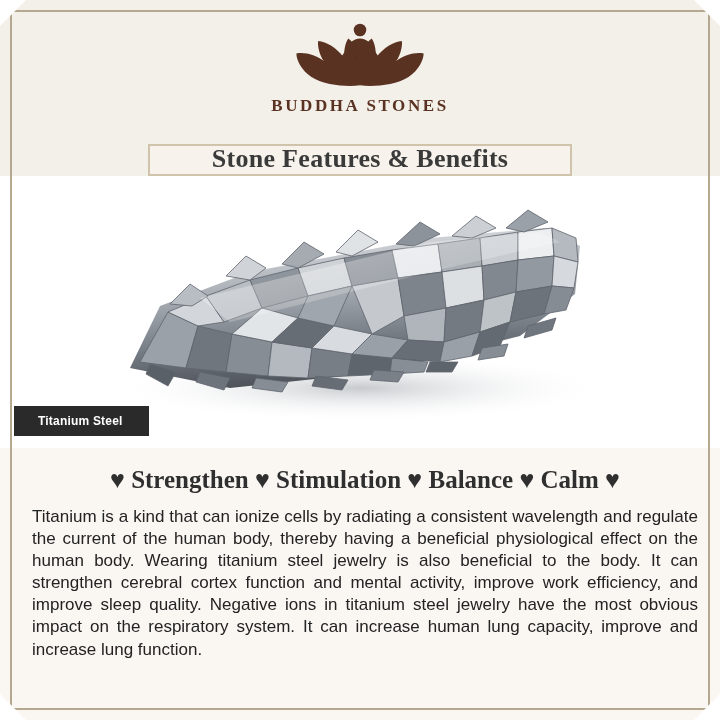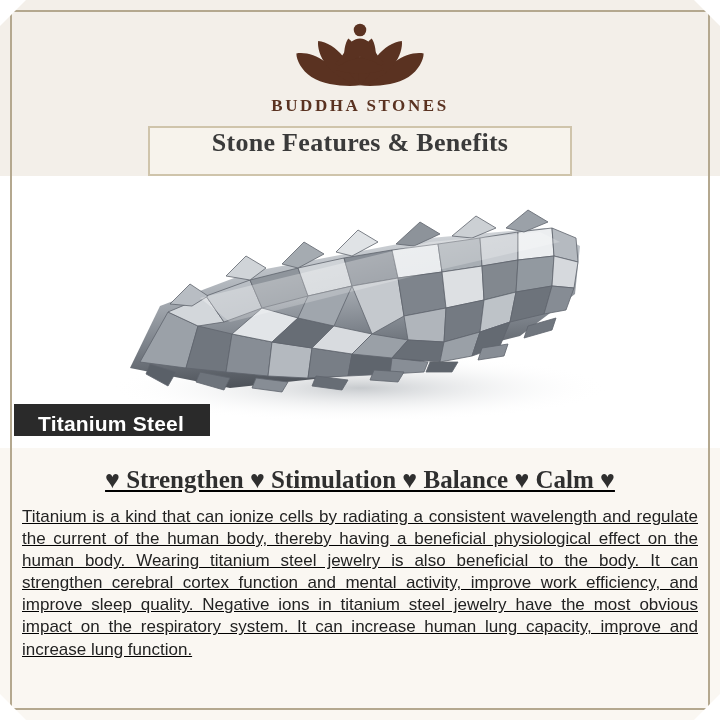--- a/index.html
+++ b/index.html
@@ -76,25 +76,25 @@
     font-weight: bold;
     color: #5a3221;
     font-family: "Liberation Serif", serif;
   }
 
   .title-bar {
     position: absolute;
     left: 148px;
     right: 148px;
     bottom: 0px;
-    height: 50px;
+    height: 32px;
     background: #f7f3ec;
     border: 2px solid #cfc4ab;
     display: flex;
-    align-items: flex-start;
+    align-items: flex-end;
     justify-content: center;
   }
   .title-bar .title-text {
     font-family: "Liberation Serif", serif;
     font-size: 26px;
     font-weight: bold;
     color: #3a3a3a;
     letter-spacing: 0.3px;
   }
 
@@ -107,35 +107,34 @@
     z-index: 2;
   }
   .stone-svg { position: absolute; inset: 0; width: 100%; height: 100%; }
 
   .stone-label {
     position: absolute;
     left: 14px;
     bottom: 12px;
     background: #2a2a2a;
     color: #ffffff;
-    font-size: 21px;
-    font-weight: bold;
-    padding: 8px 26px 0 24px;
+    font-size: 12px;
+    font-weight: bold;
+    padding: 8px 26px 8px 24px;
     letter-spacing: 0.2px;
     z-index: 3;
   }
 
   
   .content {
     position: relative;
     background: #faf7f2;
-    padding: 18px 22px 10px 22px;
+    padding: 18px 22px 10px 32px;
     height: 272px;
     z-index: 2;
-    text-decoration: underline;
   }
   .benefits {
     text-align: center;
     font-size: 25px;
     font-weight: bold;
     color: #2f2f2f;
     font-family: "Liberation Serif", serif;
     margin-bottom: 12px;
     white-space: nowrap;
   }

